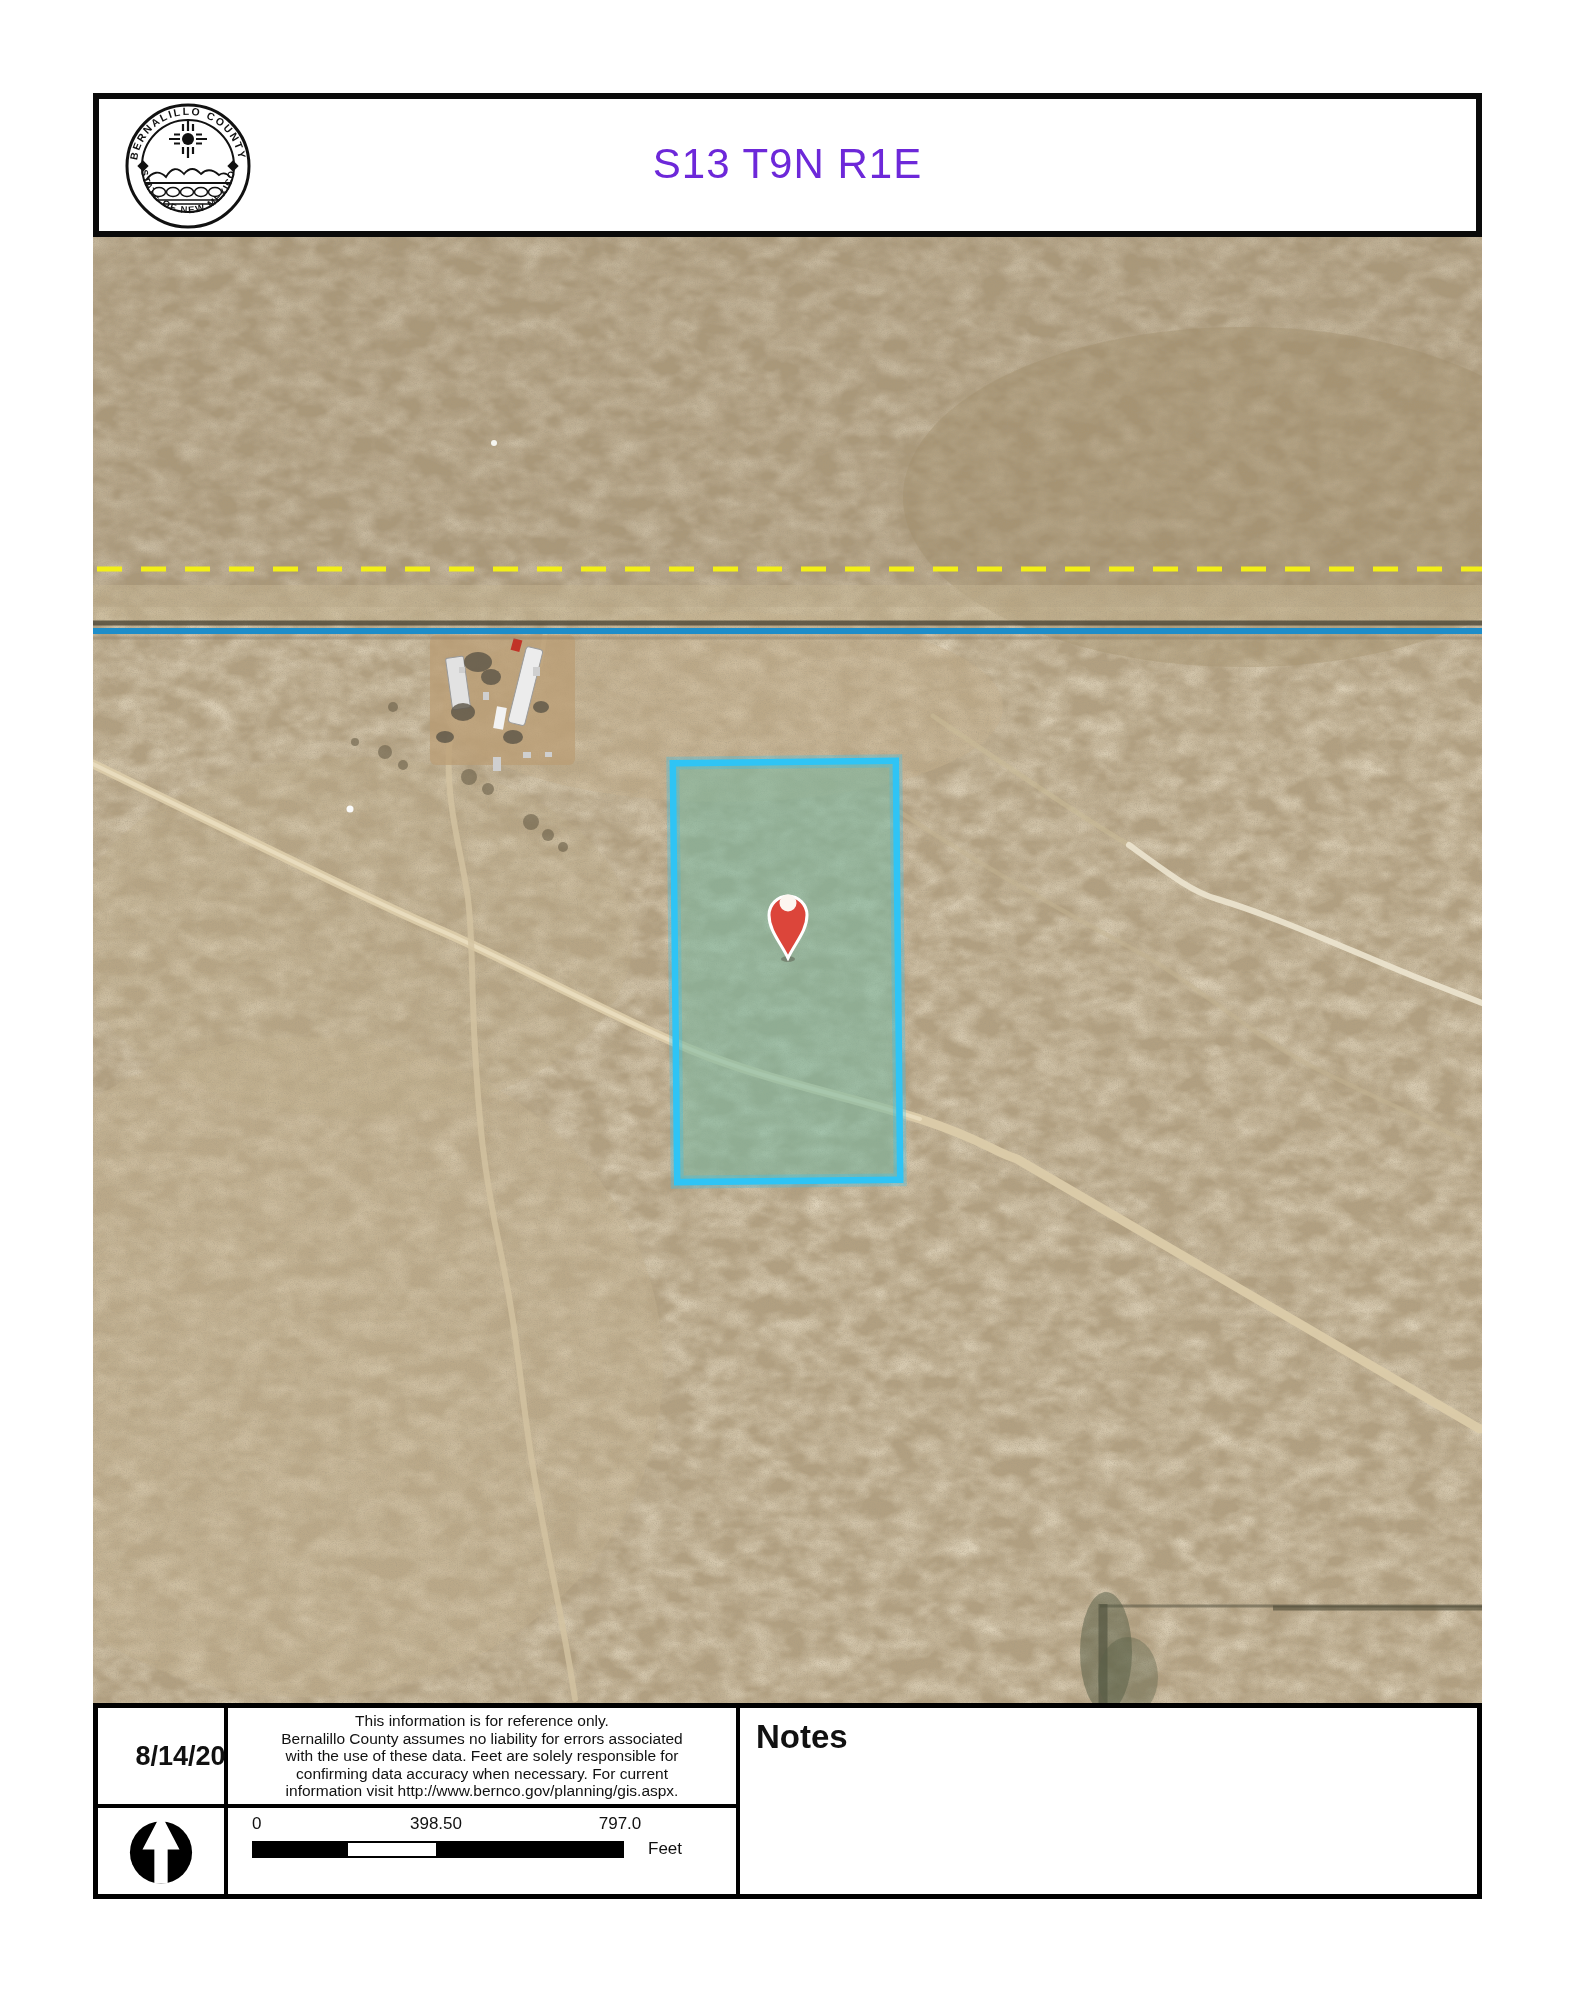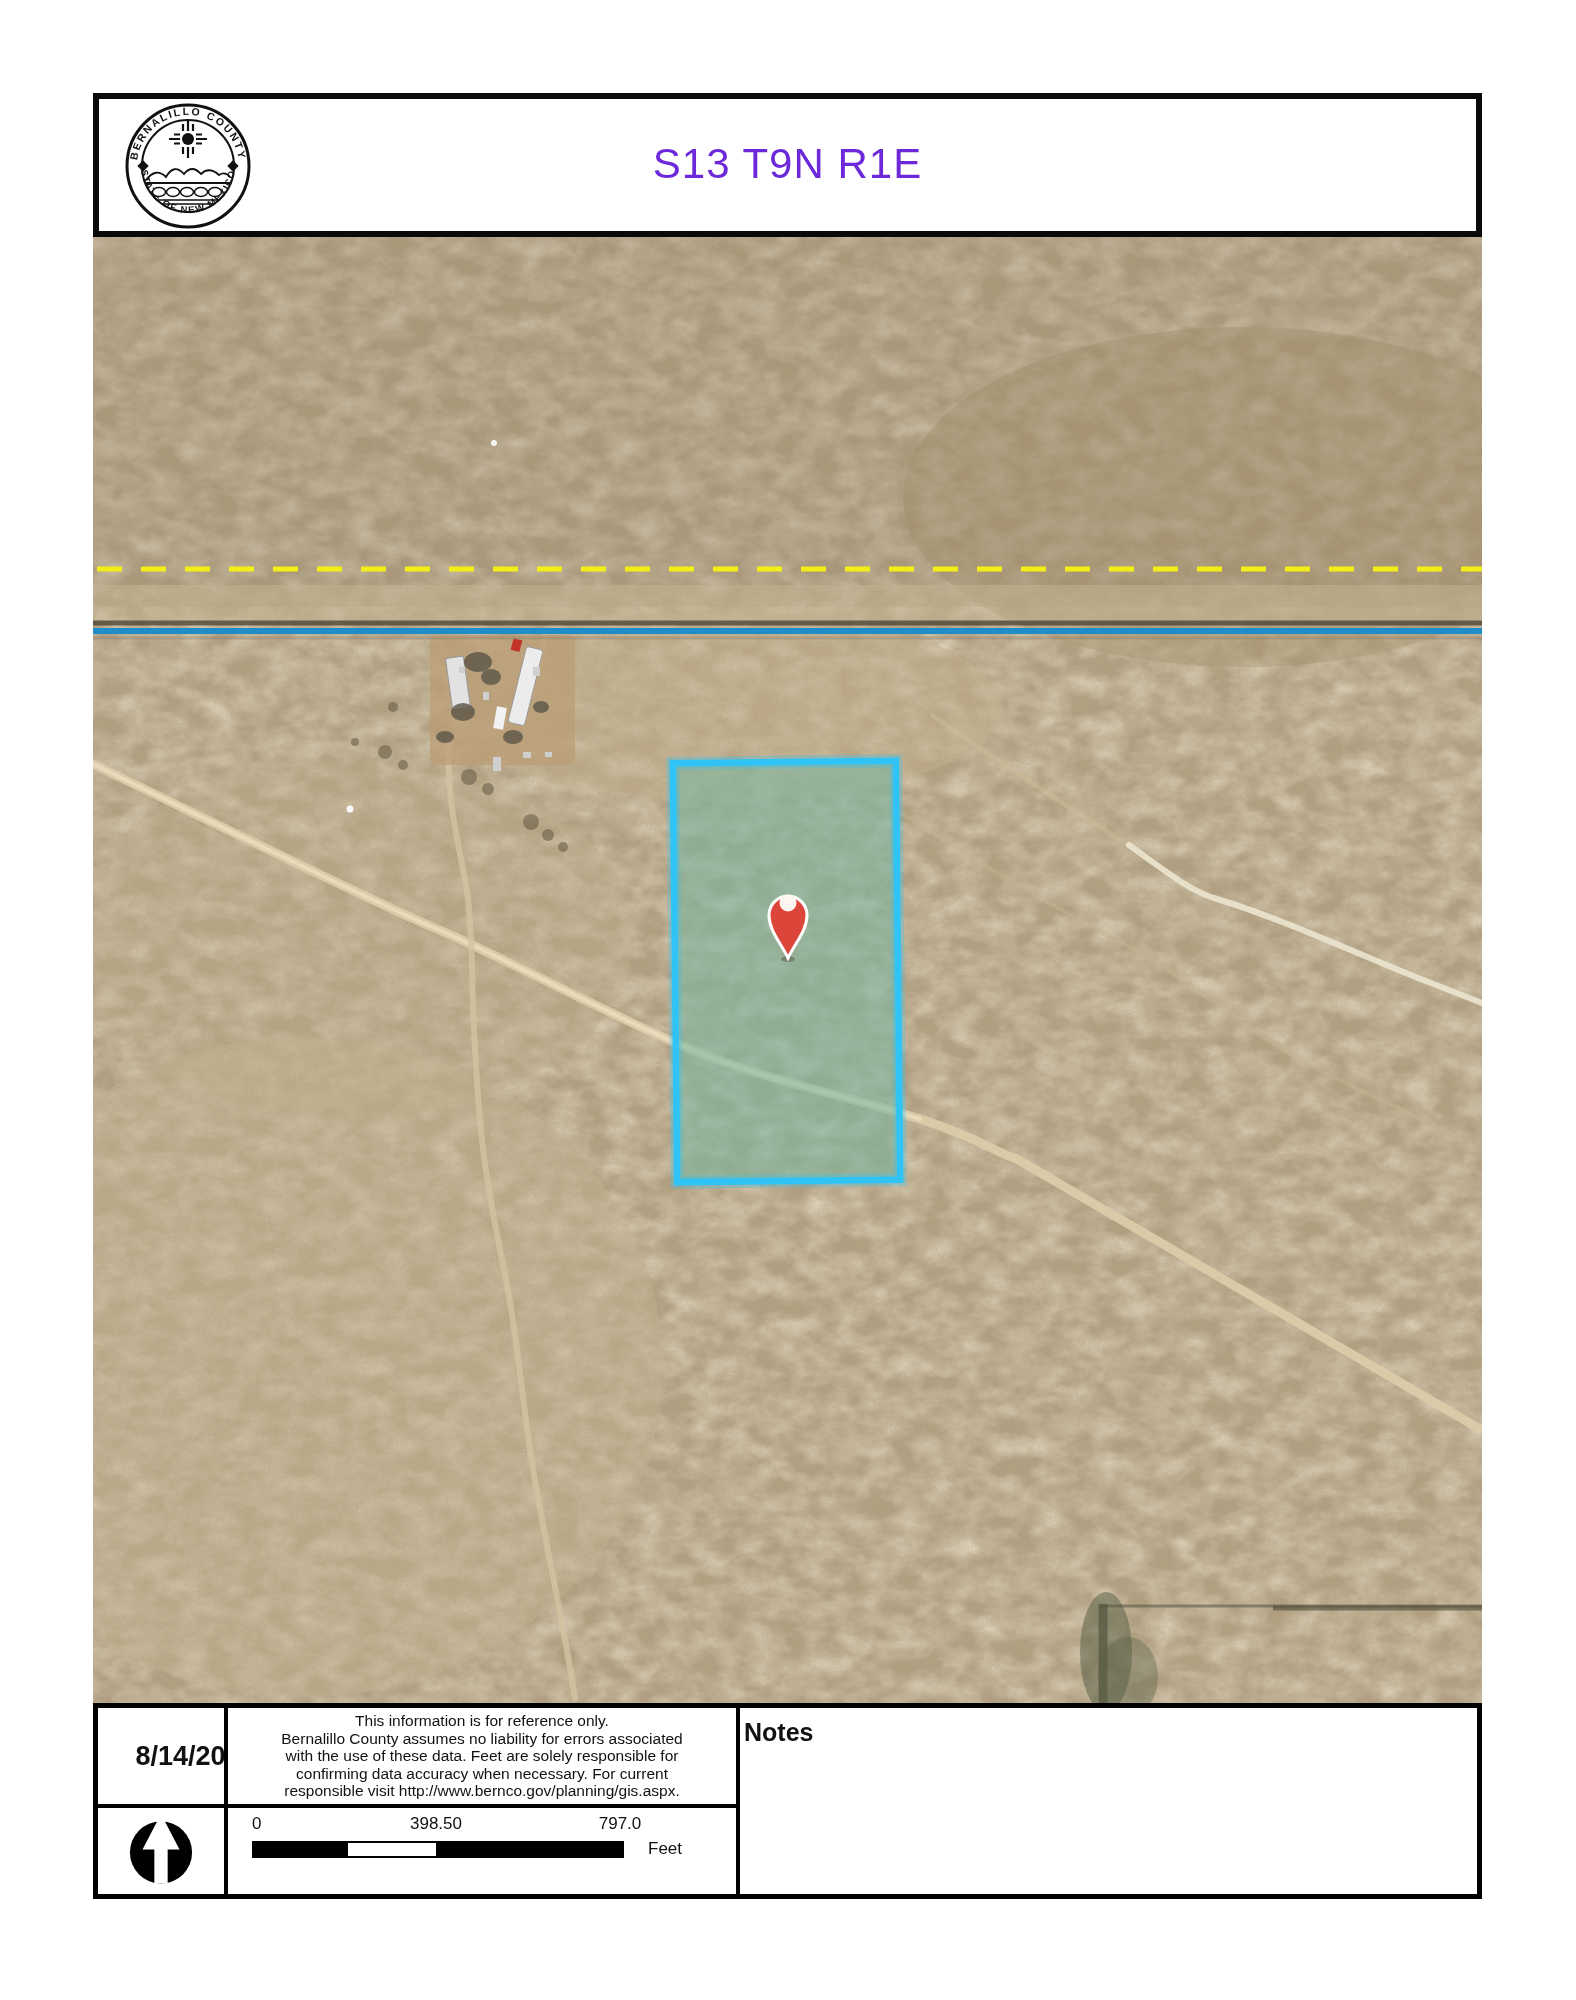--- a/index.html
+++ b/index.html
@@ -21,22 +21,22 @@
   .footer{position:absolute;left:93px;top:1703px;width:1389px;height:196px;
           border:5px solid #000;box-sizing:border-box;background:#fff;
           display:grid;grid-template-columns:130px 512px 1fr;grid-template-rows:100px 1fr;}
   .cell{box-sizing:border-box;}
   .date-cell{grid-column:1;grid-row:1;border-right:4px solid #000;border-bottom:4px solid #000;
              display:flex;align-items:center;justify-content:center;
              font-weight:bold;font-size:27px;padding-left:39px;}
   .disclaimer-cell{grid-column:2;grid-row:1;border-right:4px solid #000;border-bottom:4px solid #000;
              display:flex;flex-direction:column;align-items:center;justify-content:center;
              font-size:15.5px;line-height:17.5px;text-align:center;padding:12px 6px;}
-  .notes-cell{grid-column:3;grid-row:1 / span 2;padding:10px 4px;
-             font-weight:bold;font-size:25px;}
+  .notes-cell{grid-column:3;grid-row:1 / span 2;padding:10px 16px;
+             font-weight:bold;font-size:33px;}
   .north-cell{grid-column:1;grid-row:2;border-right:4px solid #000;
              display:flex;align-items:center;justify-content:center;}
   .scale-cell{grid-column:2;grid-row:2;border-right:4px solid #000;position:relative;}
 
   .sb-label{position:absolute;top:6px;font-size:17px;color:#111;white-space:nowrap;}
   .sb-zero{left:24px;}
   .sb-mid{left:208px;transform:translateX(-50%);}
   .sb-max{left:392px;transform:translateX(-50%);}
   .sb-bar{position:absolute;left:24px;top:33px;width:368px;height:13px;
           border:2px solid #000;display:flex;}
@@ -194,21 +194,21 @@
 
   <div class="footer">
 
     <div class="cell date-cell">8/14/20</div>
 
     <div class="cell disclaimer-cell">
       <span>This information is for reference only.</span>
       <span>Bernalillo County assumes no liability for errors associated</span>
       <span>with the use of these data. Feet are solely responsible for</span>
       <span>confirming data accuracy when necessary. For current</span>
-      <span>responsible visit http://www.bernco.gov/planning/gis.aspx.</span>
+      <span>information visit http://www.bernco.gov/planning/gis.aspx.</span>
     </div>
 
     <div class="cell notes-cell">
       <span>Notes</span>
     </div>
 
     <div class="cell north-cell">
       <svg width="74" height="78" viewBox="-50 -52 100 104">
         <circle cx="0" cy="2" r="42" fill="#000"></circle>
         <polygon points="0,-50 25,-2 9,-2 9,44 -9,44 -9,-2 -25,-2" fill="#fff"></polygon>

